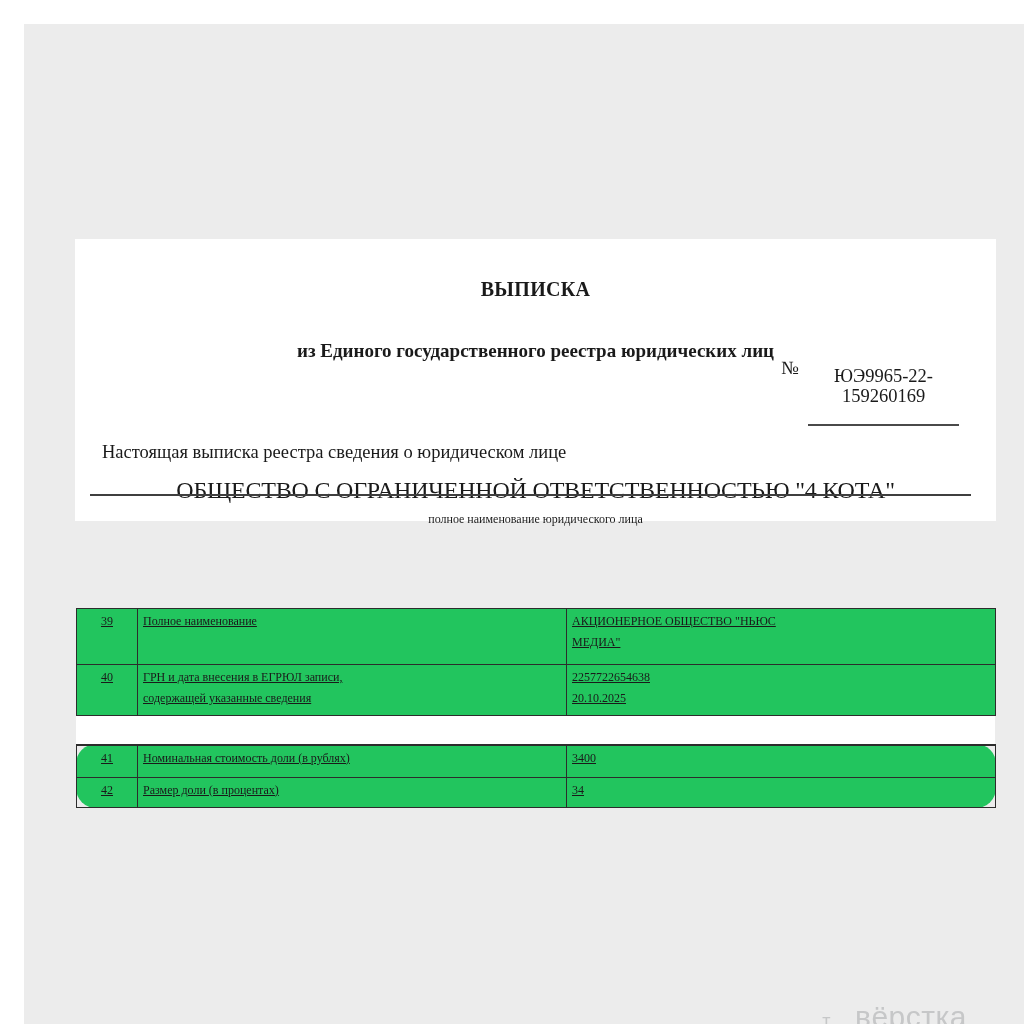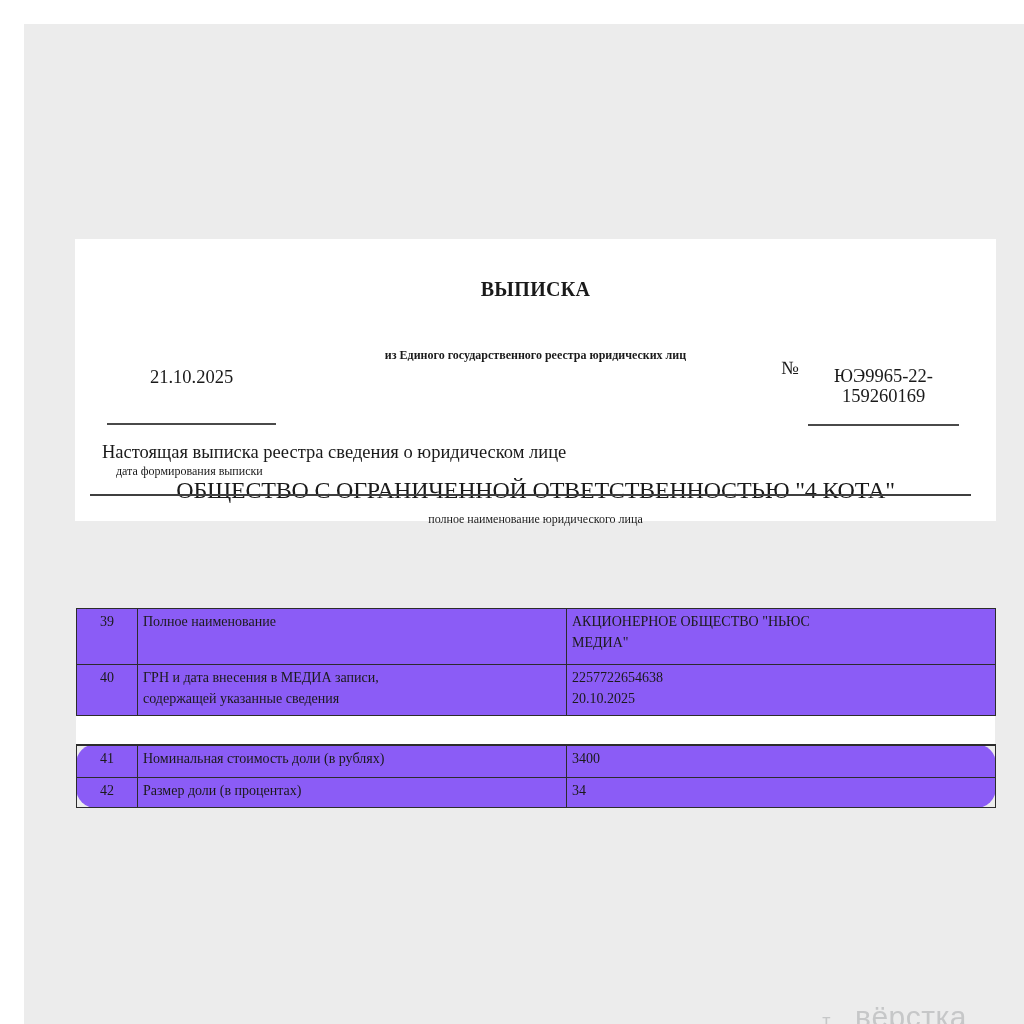--- a/index.html
+++ b/index.html
@@ -23,23 +23,23 @@
     background: #ffffff;
   }
   .doc-title {
     margin-top: 15px;
     text-align: center;
     font-size: 20px;
     font-weight: bold;
     letter-spacing: 0.3px;
   }
   .doc-subtitle {
-    margin-top: 23px;
-    text-align: center;
-    font-size: 12px;
+    margin-top: 15px;
+    text-align: center;
+    font-size: 19px;
     font-weight: bold;
   }
   .date-block {
     position: absolute;
     left: 20px; top: 104px;
     width: 193px;
   }
   .date-value { text-align: center; font-size: 18.5px; }
   .date-rule { margin-top: 23px; border-top: 2px solid #4a4a4a; }
   .date-caption { margin-top: 3px; padding-left: 9px; font-size: 12px; }
@@ -95,22 +95,23 @@
     left: 52px; top: 690px;
     width: 919px; height: 31px;
     background: #ffffff;
   }
   table.egrul {
     position: absolute;
     left: 52px;
     width: 919px;
     border-collapse: collapse;
     table-layout: fixed;
-    background: #8b5cf6;
-    font-size: 14px;
+    background: #22c55e;
+    font-size: 12px;
+    text-decoration: underline;
   }
   table.egrul.main { top: 584px; }
   table.egrul.share { top: 720px; border-radius: 20px; }
   table.egrul.share { border-top: 2.5px solid #2c2c2c; }
   table.egrul td {
     border: 1.5px solid #2c2c2c;
     vertical-align: top;
     padding: 2px 5px;
     line-height: 21px;
     white-space: pre-line;
@@ -136,25 +137,20 @@
 </style>
 </head>
 <body>
 
 <div class="canvas">
 
   <section class="header-card">
     <div class="doc-title">ВЫПИСКА</div>
     <div class="doc-subtitle">из Единого государственного реестра юридических лиц</div>
 
-    <div class="date-block">
-      <div class="date-value">21.10.2025</div>
-      <div class="date-rule"></div>
-      <div class="date-caption">дата формирования выписки</div>
-    </div>
 
     <span class="no-sign">№</span>
     <div class="num-col">
       <div class="num-value">ЮЭ9965-22-
 159260169</div>
       <div class="num-rule"></div>
     </div>
 
     <p class="statement">Настоящая выписка реестра сведения о юридическом лице</p>
 
@@ -173,21 +169,21 @@
       </colgroup>
     <tbody>
         <tr class="row-39">
       <td class="num-cell">39</td>
       <td>Полное наименование</td>
       <td>АКЦИОНЕРНОЕ ОБЩЕСТВО "НЬЮС
 МЕДИА"</td>
     </tr>
     <tr class="row-40">
       <td class="num-cell">40</td>
-      <td>ГРН и дата внесения в МЕДИА записи,
+      <td>ГРН и дата внесения в ЕГРЮЛ записи,
 содержащей указанные сведения</td>
       <td>2257722654638
 20.10.2025</td>
     </tr>
   </tbody>
     </table>
 
   <table class="egrul share">
     <colgroup>
         <col style="width:61px">

